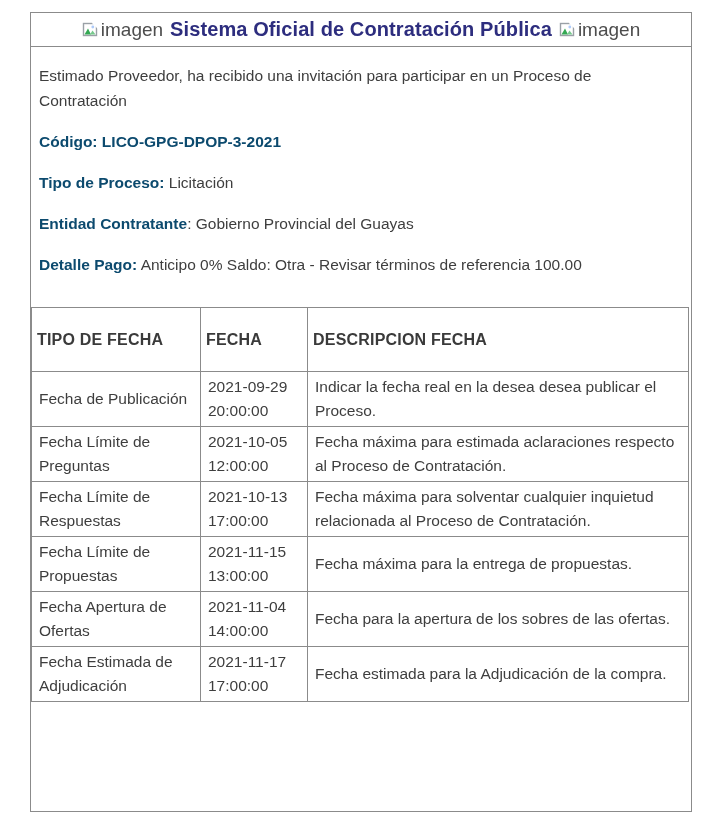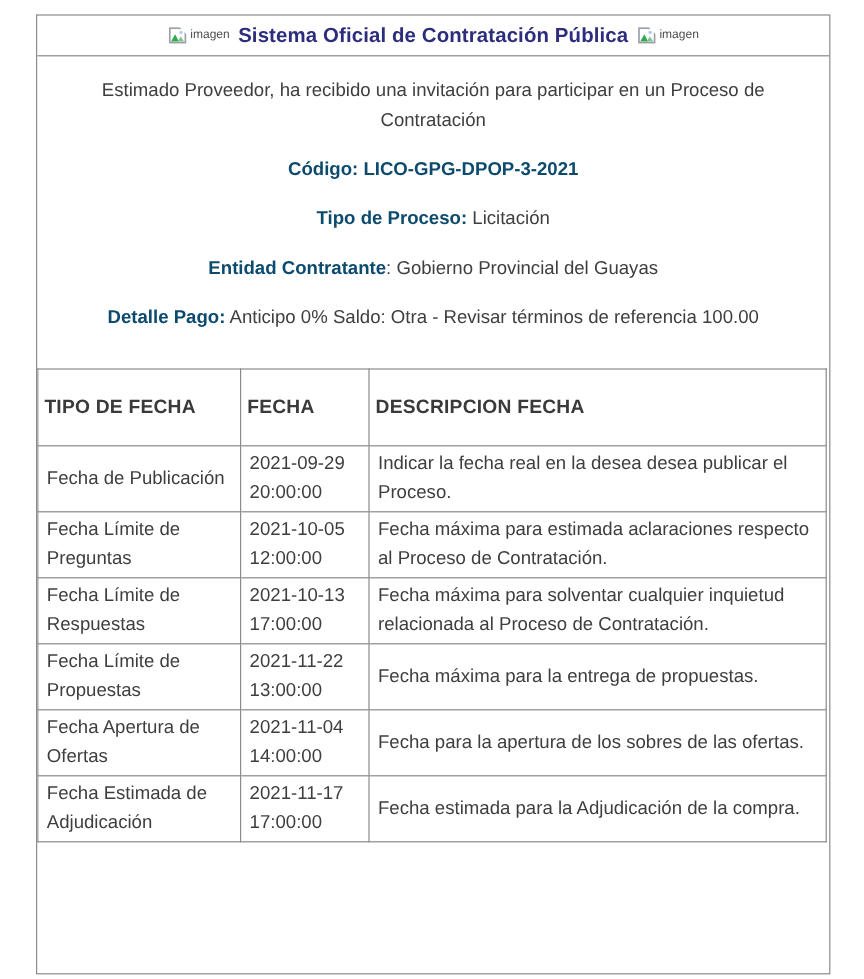--- a/index.html
+++ b/index.html
@@ -22,34 +22,33 @@
     box-sizing: border-box;
     border-bottom: 1px solid #8b8b8b;
     height: 34px;
     display: flex;
     align-items: center;
     justify-content: center;
     gap: 7px;
   }
   .title {
     font-weight: bold;
-    font-size: 17px;
+    font-size: 20px;
     color: #2d2d7e;
     letter-spacing: 0.1px;
     white-space: nowrap;
   }
   .img-ph { display: inline-flex; align-items: center; gap: 2px; }
   .img-ph svg { display: block; }
-  .img-ph .alt { font-size: 10px; color: #4d4d4d; }
+  .img-ph .alt { font-size: 19px; color: #4d4d4d; }
   .bodytext { padding: 0 8px; }
   .bodytext p {
     font-size: 15.5px;
     line-height: 25px;
     margin: 16px 0;
-    text-align: center;
   }
   .bodytext b { color: #0c4a6e; }
   table.dates {
     border-collapse: collapse;
     margin-top: 30px;
     width: 658px;
     table-layout: fixed;
   }
   .dates th, .dates td { border: 1px solid #8b8b8b; }
   .dates th {
@@ -146,21 +145,21 @@
         <td>2021-10-05 12:00:00</td>
         <td>Fecha máxima para estimada aclaraciones respecto al Proceso de Contratación.</td>
       </tr>
       <tr>
         <td>Fecha Límite de Respuestas</td>
         <td>2021-10-13 17:00:00</td>
         <td>Fecha máxima para solventar cualquier inquietud relacionada al Proceso de Contratación.</td>
       </tr>
       <tr>
         <td>Fecha Límite de Propuestas</td>
-        <td>2021-11-22 13:00:00</td>
+        <td>2021-11-15 13:00:00</td>
         <td>Fecha máxima para la entrega de propuestas.</td>
       </tr>
       <tr>
         <td>Fecha Apertura de Ofertas</td>
         <td>2021-11-04 14:00:00</td>
         <td>Fecha para la apertura de los sobres de las ofertas.</td>
       </tr>
       <tr>
         <td>Fecha Estimada de Adjudicación</td>
         <td>2021-11-17 17:00:00</td>

